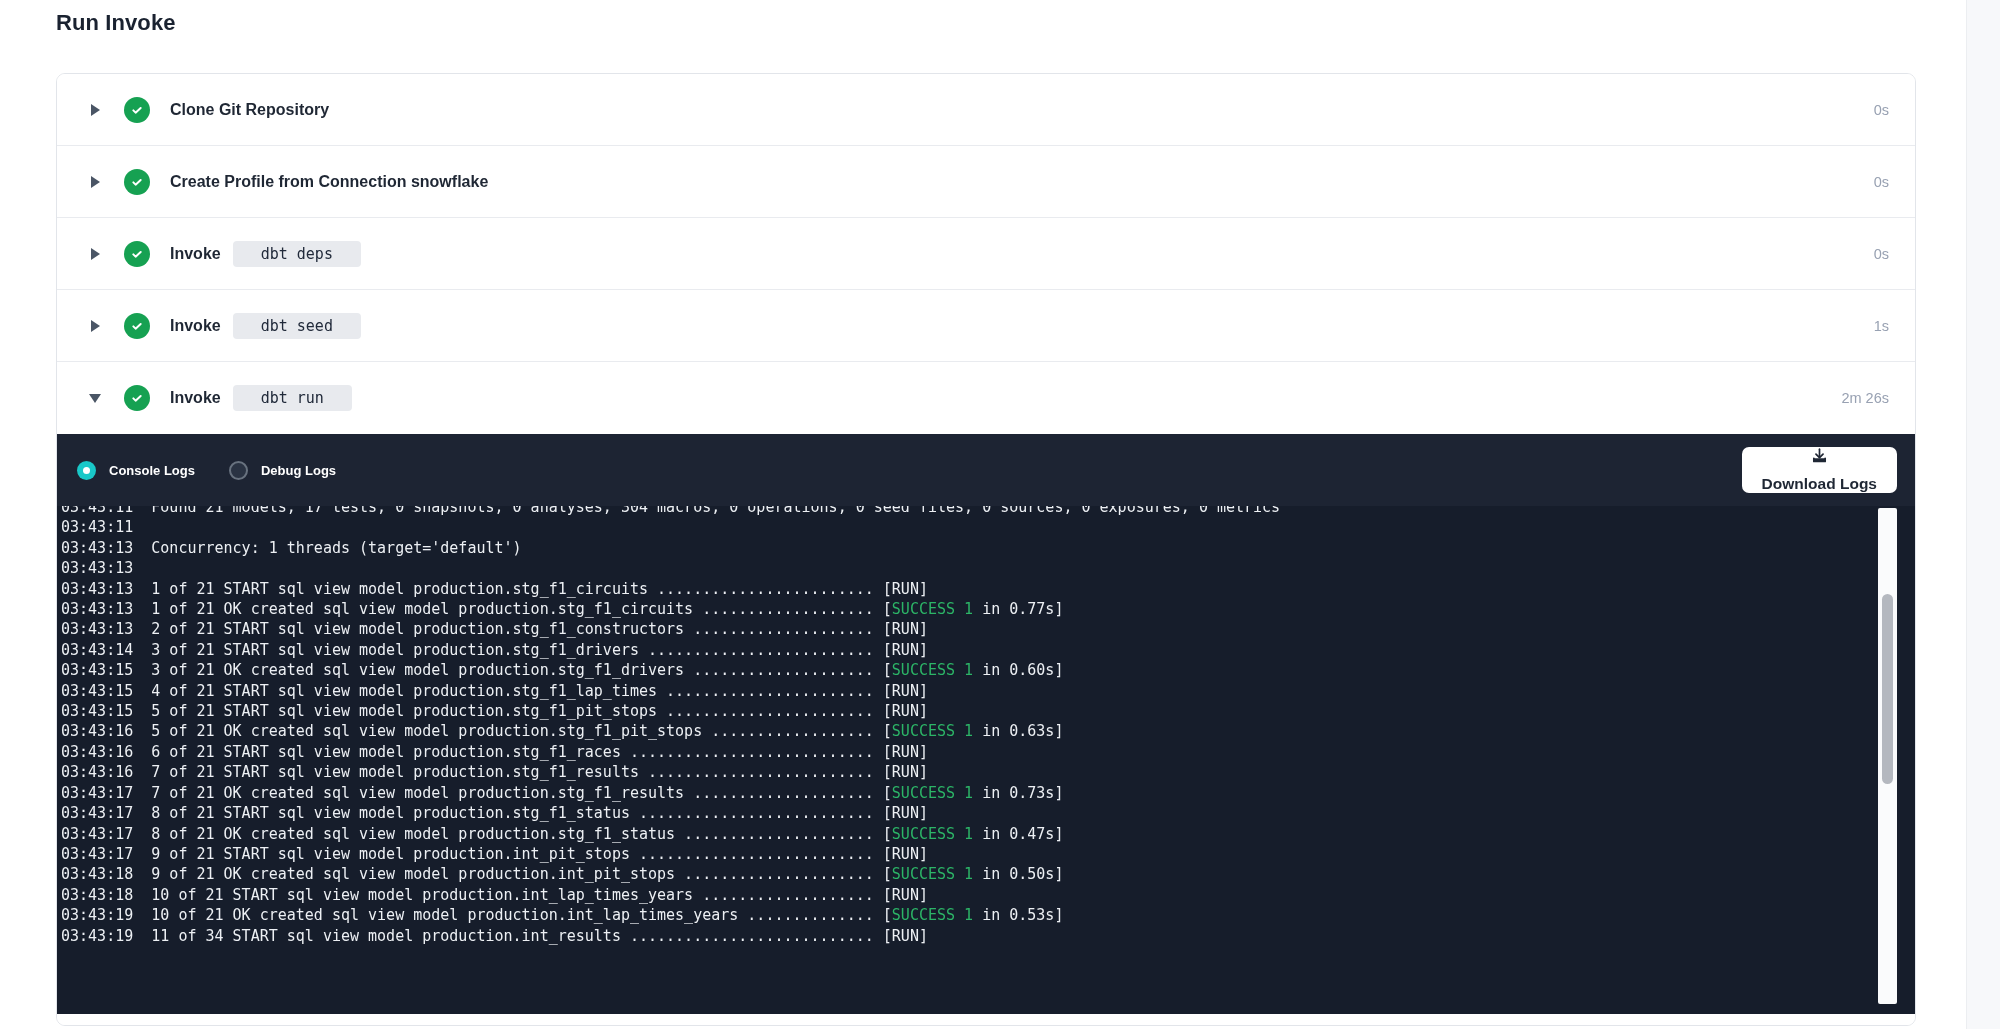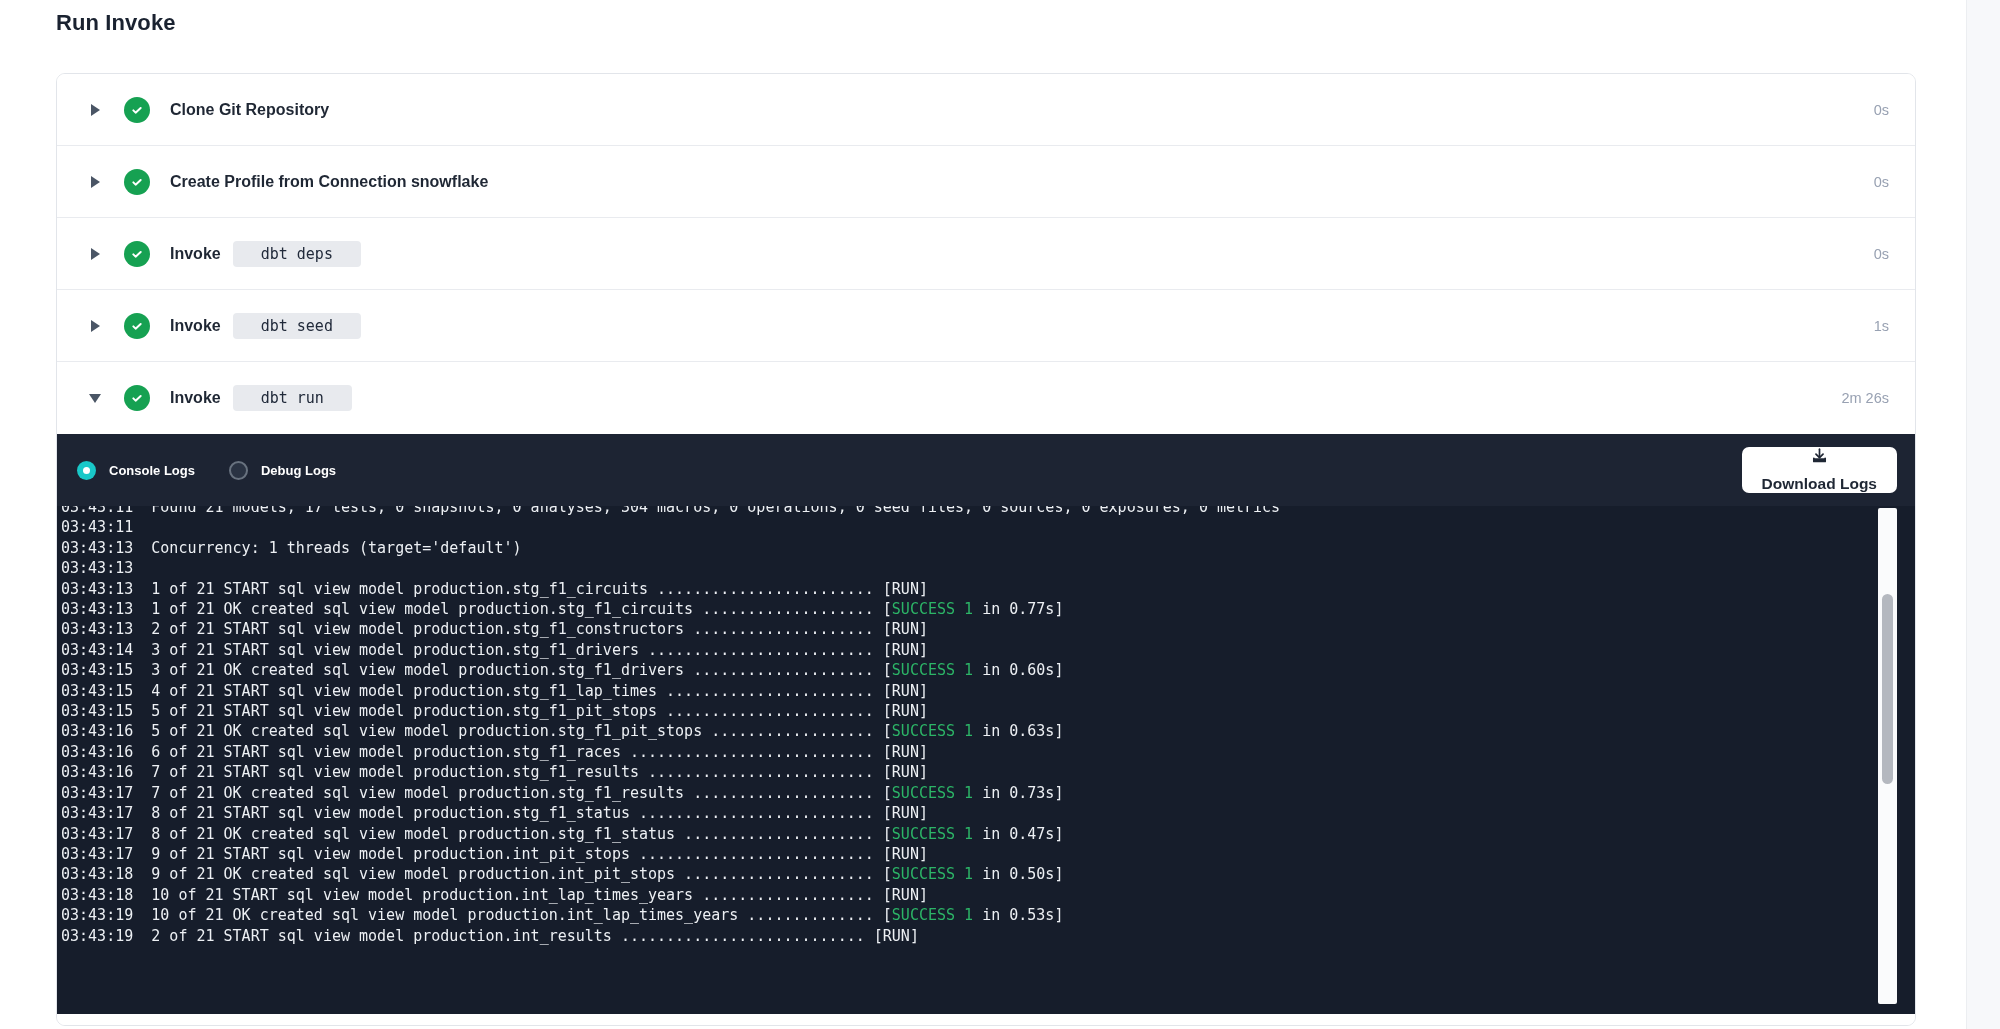--- a/index.html
+++ b/index.html
@@ -181,21 +181,21 @@
             <div class="log-line">03:43:16  5 of 21 OK created sql view model production.stg_f1_pit_stops .................. [<span class="log-success">SUCCESS 1</span> in 0.63s]</div>
             <div class="log-line">03:43:16  6 of 21 START sql view model production.stg_f1_races ........................... [RUN]</div>
             <div class="log-line">03:43:16  7 of 21 START sql view model production.stg_f1_results ......................... [RUN]</div>
             <div class="log-line">03:43:17  7 of 21 OK created sql view model production.stg_f1_results .................... [<span class="log-success">SUCCESS 1</span> in 0.73s]</div>
             <div class="log-line">03:43:17  8 of 21 START sql view model production.stg_f1_status .......................... [RUN]</div>
             <div class="log-line">03:43:17  8 of 21 OK created sql view model production.stg_f1_status ..................... [<span class="log-success">SUCCESS 1</span> in 0.47s]</div>
             <div class="log-line">03:43:17  9 of 21 START sql view model production.int_pit_stops .......................... [RUN]</div>
             <div class="log-line">03:43:18  9 of 21 OK created sql view model production.int_pit_stops ..................... [<span class="log-success">SUCCESS 1</span> in 0.50s]</div>
             <div class="log-line">03:43:18  10 of 21 START sql view model production.int_lap_times_years ................... [RUN]</div>
             <div class="log-line">03:43:19  10 of 21 OK created sql view model production.int_lap_times_years .............. [<span class="log-success">SUCCESS 1</span> in 0.53s]</div>
-            <div class="log-line">03:43:19  2 of 21 START sql view model production.int_results ........................... [RUN]</div>
+            <div class="log-line">03:43:19  11 of 34 START sql view model production.int_results ........................... [RUN]</div>
           </div>
         <div class="log-scrollbar">
           <div class="log-scroll-thumb"></div>
         </div>
       </div>
     </div>
 
     <div class="card-footer-strip"></div>
   </div>
 </div>

